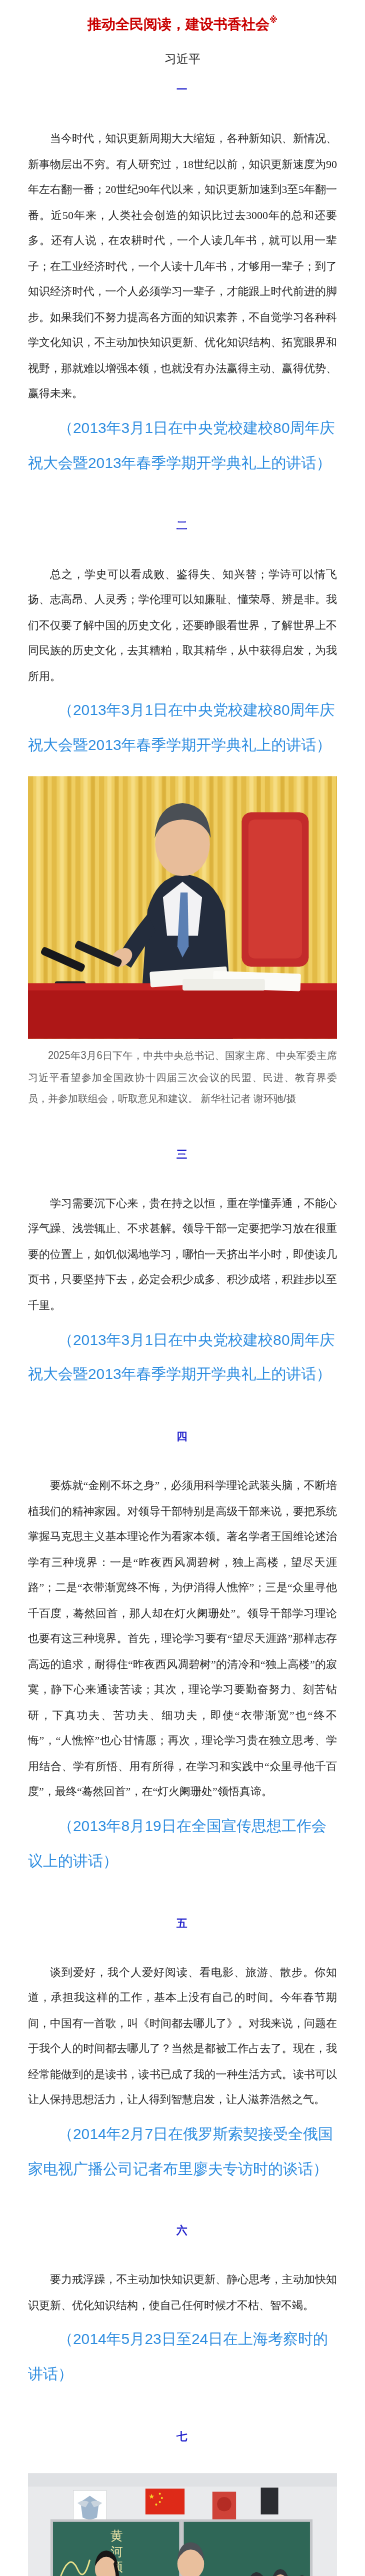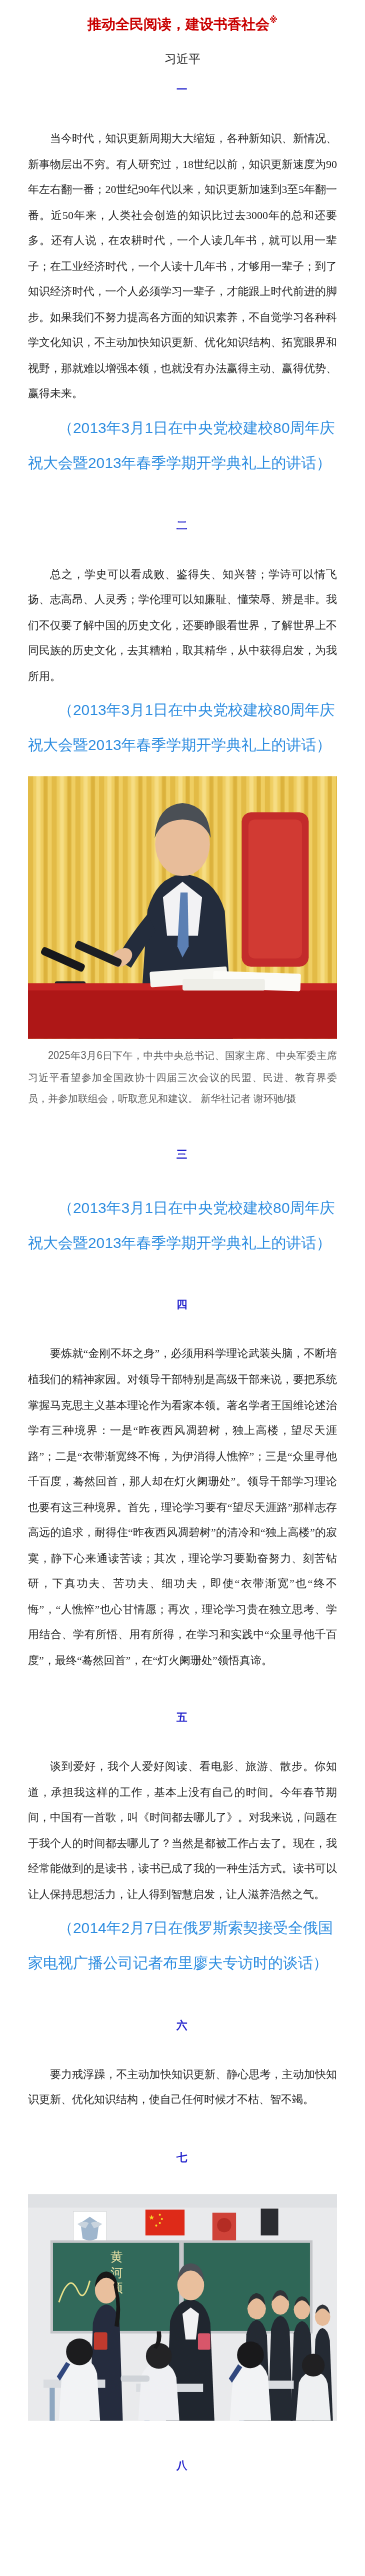--- a/index.html
+++ b/index.html
@@ -72,31 +72,34 @@
         <g>
           <rect x="236" y="380" width="150" height="30" rx="3" fill="#f6f6f2" transform="rotate(-4 236 380)"></rect>
           <rect x="360" y="378" width="170" height="34" rx="3" fill="#fbfbf8" transform="rotate(2 360 378)"></rect>
           <rect x="300" y="394" width="160" height="22" rx="3" fill="#eeeee8"></rect>
         </g>
       </svg>
     </div>
     <p class="caption">2025年3月6日下午，中共中央总书记、国家主席、中央军委主席习近平看望参加全国政协十四届三次会议的民盟、民进、教育界委员，并参加联组会，听取意见和建议。 新华社记者 谢环驰/摄</p>
 
     <div class="sec-num">三</div>
+    <p class="body-p">学习需要沉下心来，贵在持之以恒，重在学懂弄通，不能心浮气躁、浅尝辄止、不求甚解。领导干部一定要把学习放在很重要的位置上，如饥似渴地学习，哪怕一天挤出半小时，即使读几页书，只要坚持下去，必定会积少成多、积沙成塔，积跬步以至千里。</p>
     <p class="cite">（2013年3月1日在中央党校建校80周年庆祝大会暨2013年春季学期开学典礼上的讲话）</p>
 
     <div class="sec-num">四</div>
     <p class="body-p">要炼就“金刚不坏之身”，必须用科学理论武装头脑，不断培植我们的精神家园。对领导干部特别是高级干部来说，要把系统掌握马克思主义基本理论作为看家本领。著名学者王国维论述治学有三种境界：一是“昨夜西风凋碧树，独上高楼，望尽天涯路”；二是“衣带渐宽终不悔，为伊消得人憔悴”；三是“众里寻他千百度，蓦然回首，那人却在灯火阑珊处”。领导干部学习理论也要有这三种境界。首先，理论学习要有“望尽天涯路”那样志存高远的追求，耐得住“昨夜西风凋碧树”的清冷和“独上高楼”的寂寞，静下心来通读苦读；其次，理论学习要勤奋努力、刻苦钻研，下真功夫、苦功夫、细功夫，即使“衣带渐宽”也“终不悔”，“人憔悴”也心甘情愿；再次，理论学习贵在独立思考、学用结合、学有所悟、用有所得，在学习和实践中“众里寻他千百度”，最终“蓦然回首”，在“灯火阑珊处”领悟真谛。</p>
+    <p class="cite">（2013年8月19日在全国宣传思想工作会议上的讲话）</p>
 
     <div class="sec-num">五</div>
     <p class="body-p">谈到爱好，我个人爱好阅读、看电影、旅游、散步。你知道，承担我这样的工作，基本上没有自己的时间。今年春节期间，中国有一首歌，叫《时间都去哪儿了》。对我来说，问题在于我个人的时间都去哪儿了？当然是都被工作占去了。现在，我经常能做到的是读书，读书已成了我的一种生活方式。读书可以让人保持思想活力，让人得到智慧启发，让人滋养浩然之气。</p>
     <p class="cite">（2014年2月7日在俄罗斯索契接受全俄国家电视广播公司记者布里廖夫专访时的谈话）</p>
 
     <div class="sec-num">六</div>
     <p class="body-p">要力戒浮躁，不主动加快知识更新、静心思考，主动加快知识更新、优化知识结构，使自己任何时候才不枯、智不竭。</p>
+    <p class="cite">（2014年5月23日至24日在上海考察时的讲话）</p>
 
     <div class="sec-num">七</div>
 
     <div class="photo-wrap">
       <svg width="309" height="227" viewBox="0 0 600 440" xmlns="http://www.w3.org/2000/svg">
         <rect x="0" y="0" width="600" height="440" fill="#e9eaec"></rect>
         <rect x="0" y="0" width="600" height="26" fill="#dfe1e4"></rect>
 
         <rect x="88" y="34" width="64" height="64" fill="#ffffff" stroke="#d4d6d9"></rect>
         <path d="M120 44 L138 56 L134 86 L120 92 L106 86 L102 56 Z" fill="#9fb6cd"></path>

